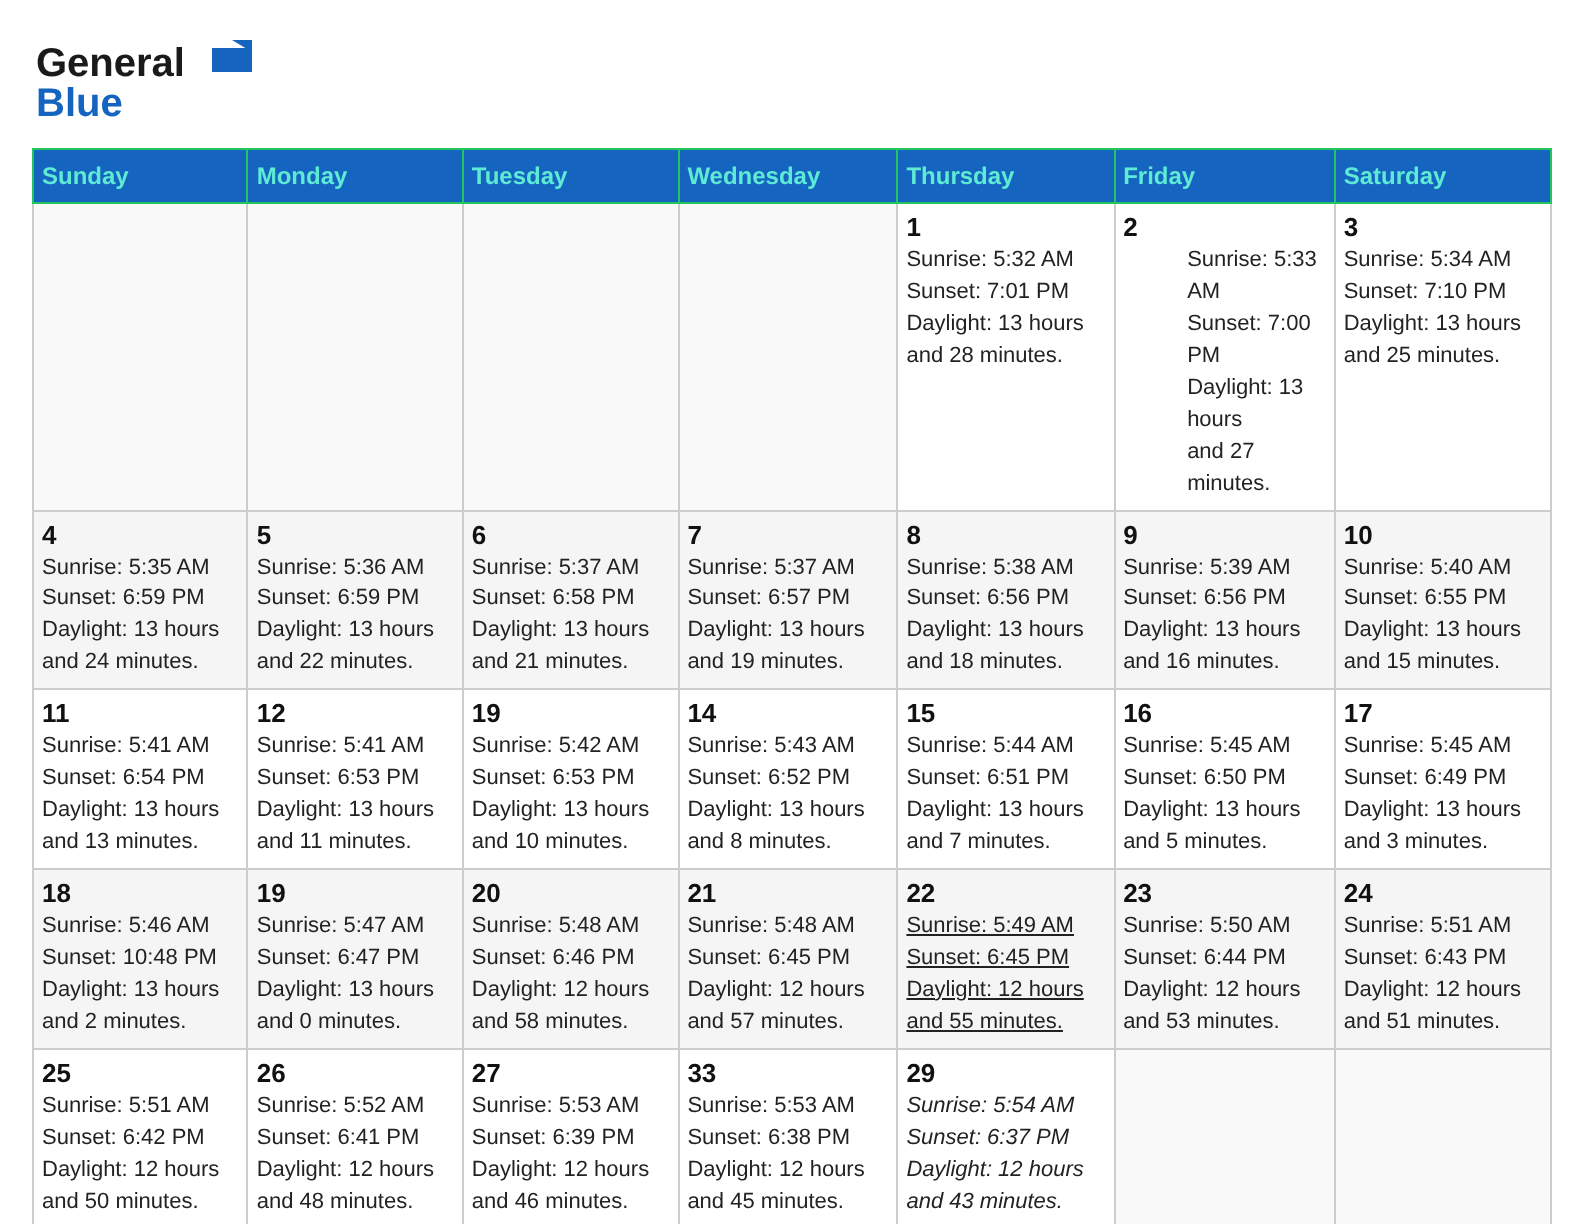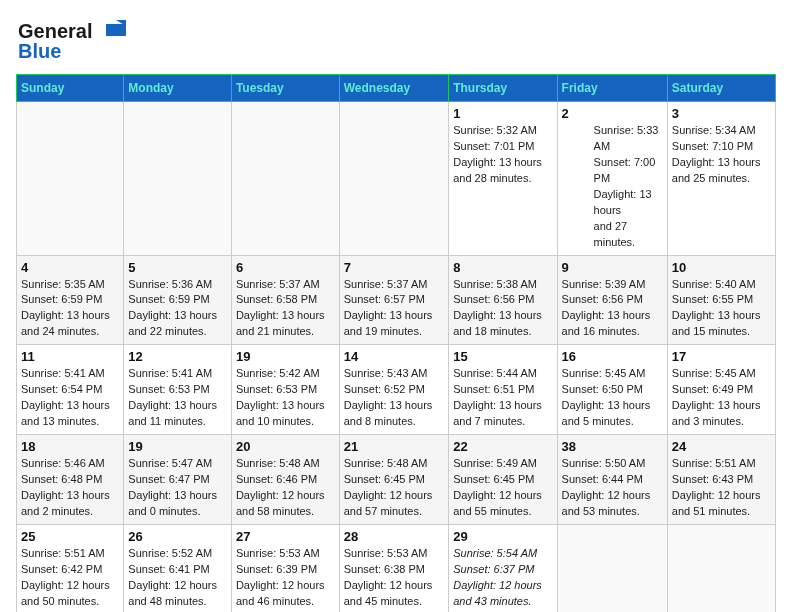--- a/index.html
+++ b/index.html
@@ -234,21 +234,21 @@
           <div class="day-info" style="white-space: pre-line;">Sunrise: 5:45 AM
 Sunset: 6:49 PM
 Daylight: 13 hours
 and 3 minutes.</div>
         </td>
       </tr>
       <tr>
         <td>
           <div class="day-num">18</div>
           <div class="day-info" style="white-space: pre-line;">Sunrise: 5:46 AM
-Sunset: 6:48 PM
+Sunset: 10:48 PM
 Daylight: 13 hours
 and 2 minutes.</div>
         </td>
         <td>
           <div class="day-num">19</div>
           <div class="day-info" style="white-space: pre-line;">Sunrise: 5:47 AM
 Sunset: 6:47 PM
 Daylight: 13 hours
 and 0 minutes.</div>
         </td>
@@ -261,27 +261,27 @@
         </td>
         <td>
           <div class="day-num">21</div>
           <div class="day-info" style="white-space: pre-line;">Sunrise: 5:48 AM
 Sunset: 6:45 PM
 Daylight: 12 hours
 and 57 minutes.</div>
         </td>
         <td>
           <div class="day-num">22</div>
-          <div class="day-info" style="white-space: pre-line;">Sunrise: 5:49 AM
+          <div class="day-info" style="white-space: pre-line; text-decoration: underline;">Sunrise: 5:49 AM
 Sunset: 6:45 PM
 Daylight: 12 hours
 and 55 minutes.</div>
         </td>
         <td>
-          <div class="day-num">38</div>
+          <div class="day-num">23</div>
           <div class="day-info" style="white-space: pre-line;">Sunrise: 5:50 AM
 Sunset: 6:44 PM
 Daylight: 12 hours
 and 53 minutes.</div>
         </td>
         <td>
           <div class="day-num">24</div>
           <div class="day-info" style="white-space: pre-line;">Sunrise: 5:51 AM
 Sunset: 6:43 PM
 Daylight: 12 hours
@@ -304,21 +304,21 @@
 and 48 minutes.</div>
         </td>
         <td>
           <div class="day-num">27</div>
           <div class="day-info" style="white-space: pre-line;">Sunrise: 5:53 AM
 Sunset: 6:39 PM
 Daylight: 12 hours
 and 46 minutes.</div>
         </td>
         <td>
-          <div class="day-num">28</div>
+          <div class="day-num">33</div>
           <div class="day-info" style="white-space: pre-line;">Sunrise: 5:53 AM
 Sunset: 6:38 PM
 Daylight: 12 hours
 and 45 minutes.</div>
         </td>
         <td>
           <div class="day-num">29</div>
           <div class="day-info" style="white-space: pre-line; font-style: italic;">Sunrise: 5:54 AM
 Sunset: 6:37 PM
 Daylight: 12 hours

